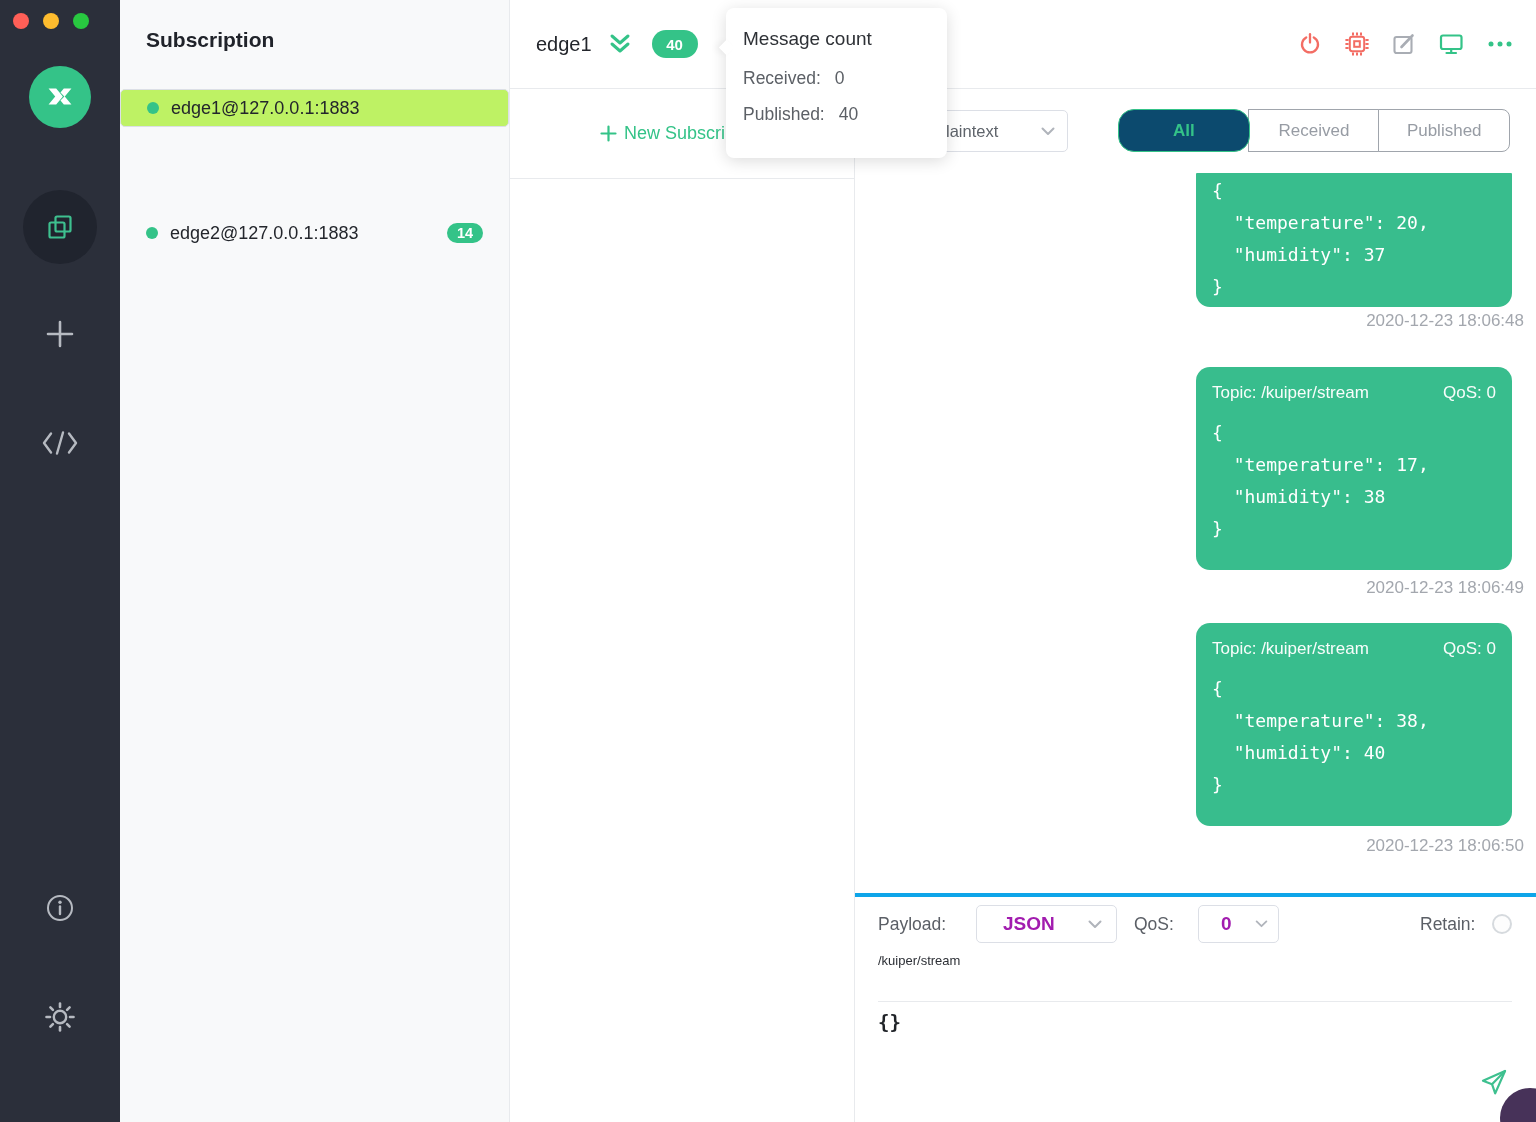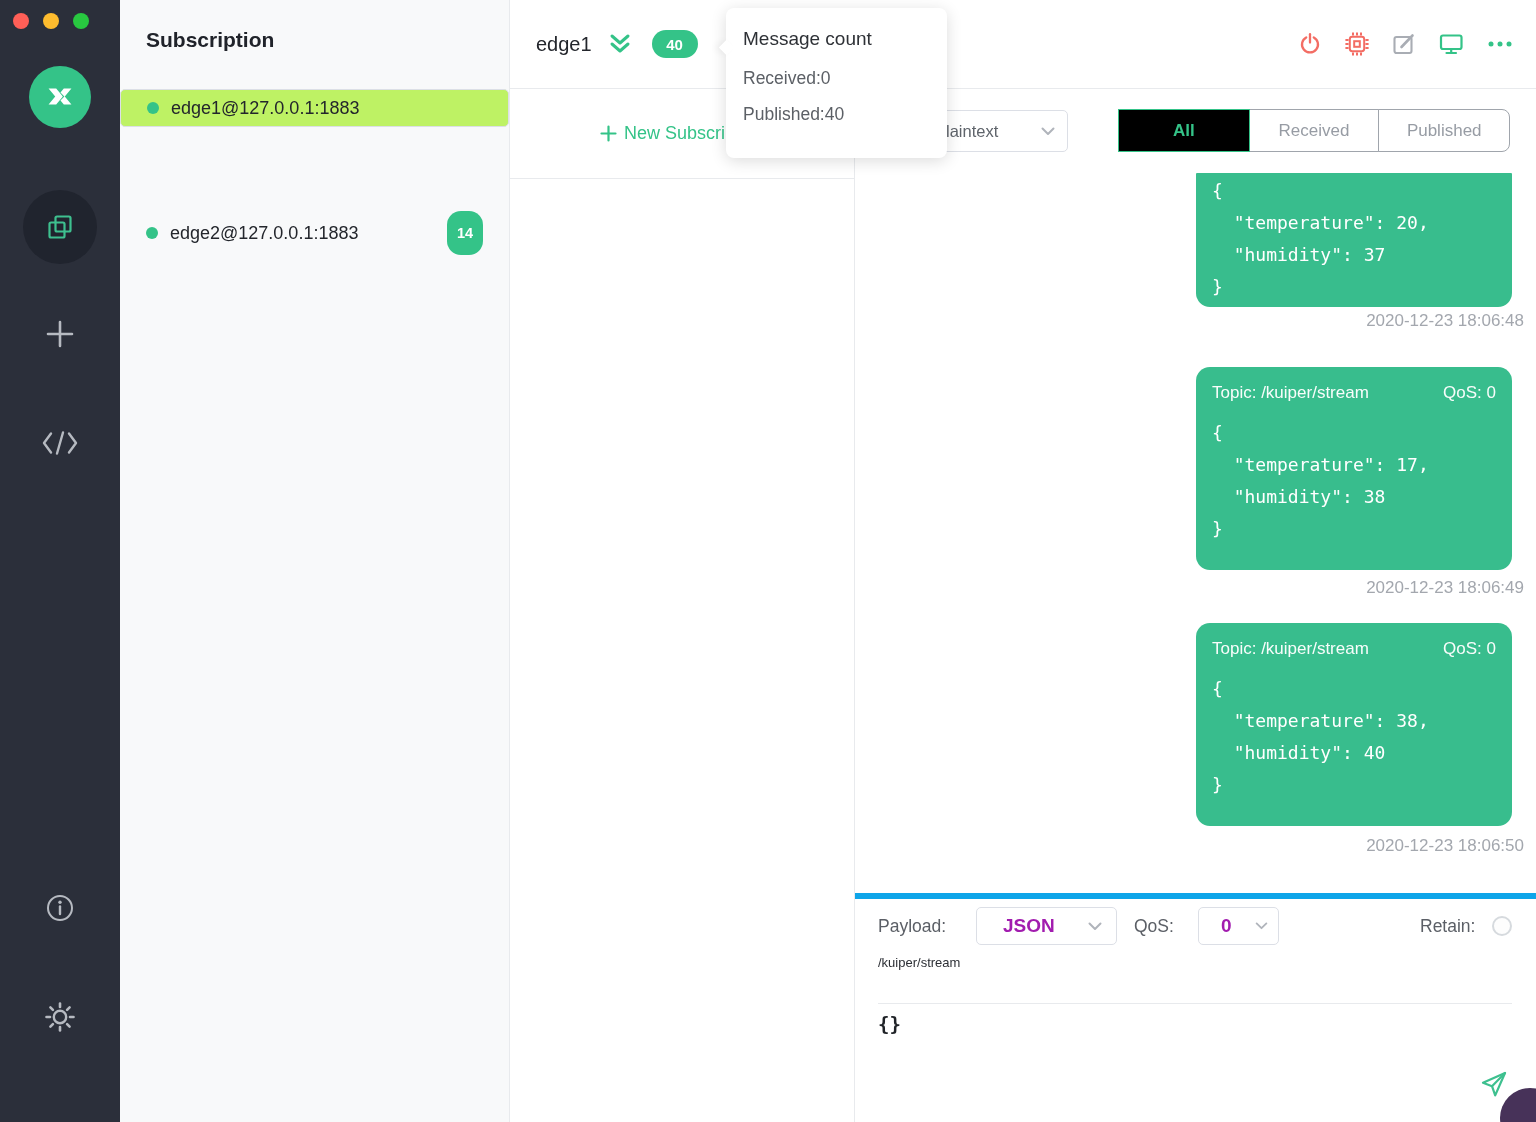--- a/index.html
+++ b/index.html
@@ -20,21 +20,21 @@
 
   
   .conn-panel{position:absolute;left:120px;top:0;width:390px;height:1122px;background:#f8f9fa;
         border-right:1px solid #e8eaed;box-sizing:border-box;}
   .conn-title{position:absolute;left:26px;top:28px;font-size:21px;font-weight:bold;color:#20232a;}
   .conn-row{position:absolute;left:0;width:100%;height:96px;display:flex;align-items:center;
         box-sizing:border-box;padding:0 26px;cursor:pointer;}
   .conn-row.sel{background:#bef264;}
   .conn-dot{width:12px;height:12px;border-radius:50%;background:#34c388;flex:none;}
   .conn-name{margin-left:12px;font-size:18px;color:#23262c;}
-  .conn-badge{margin-left:auto;min-width:36px;height:44px;border-radius:14px;background:#34c388;
+  .conn-badge{margin-left:auto;min-width:36px;height:20px;border-radius:14px;background:#34c388;
         color:#fff;font-size:14.5px;font-weight:bold;display:flex;align-items:center;justify-content:center;}
 
   
   .main-header{position:absolute;left:510px;top:0;width:1026px;height:89px;background:#fff;
         border-bottom:1px solid #e8eaed;box-sizing:border-box;display:flex;align-items:center;
         padding:0 22px 0 26px;}
   .hdr-title{font-size:20px;font-weight:normal;color:#23262c;}
   .hdr-chevrons{margin-left:16px;display:flex;cursor:pointer;}
   .hdr-badge{margin-left:20px;width:46px;height:28px;border-radius:14px;background:#34c388;color:#fff;
         font-size:15px;font-weight:600;display:flex;align-items:center;justify-content:center;}
@@ -52,54 +52,54 @@
   .fmt-select{position:absolute;left:70px;top:21px;width:143px;height:42px;border:1.5px solid #dcdfe6;
         border-radius:5px;box-sizing:border-box;display:flex;align-items:center;background:#fff;
         padding:0 12px 0 9px;cursor:pointer;}
   .fmt-select .val{font-size:16.5px;color:#5f646b;flex:1;}
   .tabs{position:absolute;left:263px;top:20px;display:flex;}
   .tab{width:131.7px;height:43px;box-sizing:border-box;border:1.5px solid #a0a5ac;background:#fff;
         display:flex;align-items:center;justify-content:center;font-size:17px;font-weight:500;
         color:#979ca4;margin-left:-1.5px;cursor:pointer;}
   .tab:first-child{margin-left:0;border-radius:8px 0 0 8px;}
   .tab:last-child{border-radius:0 8px 8px 0;text-align:right;}
-  .tab.active{background:#000000;border-color:#34c388;color:#34c388;font-weight:bold;z-index:1;border-radius:0;}
+  .tab.active{background:#0c4a6e;border-color:#34c388;color:#34c388;font-weight:bold;z-index:1;border-radius:16px;}
 
   .bubble{position:absolute;right:24px;width:316px;background:#38bd8d;border-radius:14px;
         box-sizing:border-box;padding:14px 16px;color:#fff;}
   .bubble.clipped{border-radius:1px 1px 14px 14px;padding-top:2px;}
   .bubble-head{display:flex;justify-content:space-between;font-size:17px;line-height:23px;
         margin-bottom:13px;color:rgba(255,255,255,.97);}
   .payload{margin:0;font-family:"DejaVu Sans Mono",monospace;font-size:18px;line-height:32px;
         white-space:pre;color:#fff;}
   .msg-time{position:absolute;right:12px;font-size:17px;color:#a3a7ae;}
 
   
-  .composer{position:absolute;left:0;right:0;top:804px;bottom:0;border-top:6px solid #0ea5e9;background:#fff;}
+  .composer{position:absolute;left:0;right:0;top:804px;bottom:0;border-top:4px solid #0ea5e9;background:#fff;}
   .composer .lab{position:absolute;top:8px;height:38px;line-height:38px;font-size:17.5px;color:#5b5f66;}
   .sel{position:absolute;top:8px;height:38px;border:1.5px solid #dcdfe6;border-radius:5px;
         box-sizing:border-box;background:#fff;display:flex;align-items:center;cursor:pointer;}
   .sel .val{font-size:19px;color:#a21caf;font-weight:bold;}
   .radio{position:absolute;left:637px;top:17px;width:20px;height:20px;border-radius:50%;
         border:2px solid #d6dade;box-sizing:border-box;background:#fdfdfd;cursor:pointer;}
   .topic-line{position:absolute;left:23px;top:56px;right:24px;font-size:13px;color:#2c2f35;cursor:text;}
   .comp-div{position:absolute;left:23px;right:24px;top:104px;border-top:1px solid #e8eaed;}
   .editor{position:absolute;left:23px;top:114px;font-family:"DejaVu Sans Mono",monospace;
         font-size:19px;font-weight:bold;color:#1f2227;cursor:text;}
   .send{position:absolute;left:621px;top:169px;cursor:pointer;display:flex;}
   .purple-corner{position:absolute;right:-24px;bottom:-26px;width:60px;height:60px;border-radius:50%;
         background:#473259;z-index:5;}
 
   
   .popup{position:absolute;left:726px;top:8px;width:221px;height:150px;background:#fff;border-radius:8px;
         box-shadow:0 3px 16px rgba(0,0,0,.14);z-index:60;box-sizing:border-box;padding:20px 17px 0;}
   .popup:before{content:"";position:absolute;left:-5px;top:34px;width:11px;height:11px;background:#fff;
         transform:rotate(45deg);box-shadow:-3px 3px 6px rgba(0,0,0,.05);}
   .popup-title{font-size:19px;font-weight:500;color:#2e3136;margin-bottom:18px;}
-  .popup-row{font-size:17.5px;color:#5c6066;margin-bottom:15px;display:flex;}
+  .popup-row{font-size:17.5px;color:#5c6066;margin-bottom:15px;display:flex;gap:14px;}
 </style>
 </head>
 <body>
 
 <div class="stage">
 
   <div class="sidebar">
     <div class="tl red"></div>
     <div class="tl yellow"></div>
     <div class="tl green"></div>

